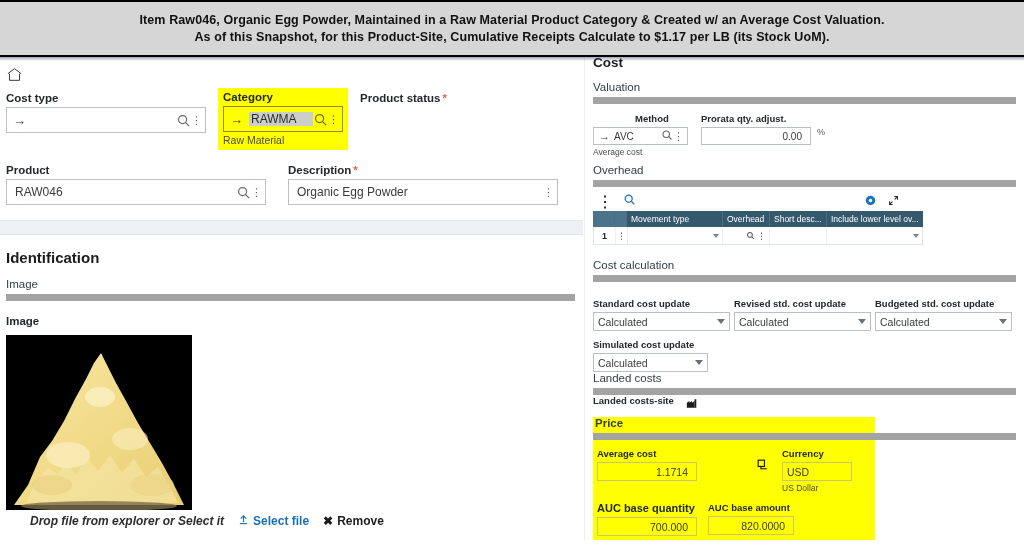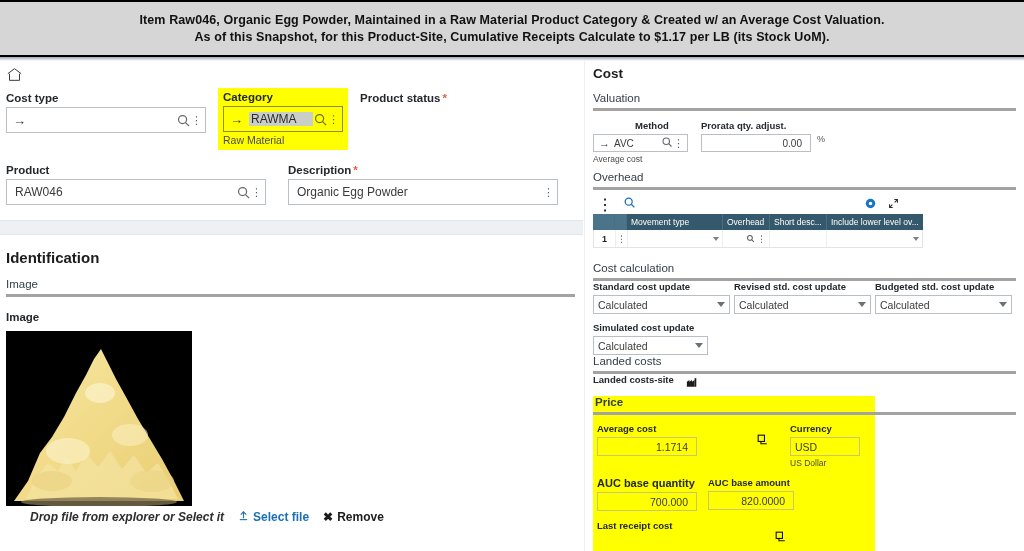--- a/index.html
+++ b/index.html
@@ -31,21 +31,21 @@
     background: linear-gradient(to bottom, rgba(40,60,90,.45), rgba(255,255,255,0));
     z-index: 19;
   }
 
   
   .panel-left {
     position: absolute; left: 0; top: 61px; width: 583px; height: 490px;
     background: #fff; overflow: hidden;
   }
   .panel-right {
-    position: absolute; left: 584px; top: 61px; width: 440px; height: 490px;
+    position: absolute; left: 584px; top: 50px; width: 440px; height: 490px;
     background: #fff; overflow: hidden;
     border-left: 1px solid #eceff1;
   }
 
   
   .home-row { padding: 6px 0 4px 6px; }
   .home-icon { display:inline-block; width:17px; height:15px; color:#3c3c3c; }
 
   .fld-label {
     font-size: 11.5px; font-weight: bold; color: #23282c;
@@ -69,21 +69,21 @@
   .inp .caret {
     width: 0; height: 0; border-left: 4px solid transparent;
     border-right: 4px solid transparent; border-top: 5px solid #6a7177;
     margin-left: 6px; flex: 0 0 8px;
   }
   .sel-token { background:#c9cec7; color:#2b2b2b; padding:0 2px; }
 
   .sec-title { font-size: 15px; font-weight: bold; color:#1c1c1c; }
   .sec-sub {
     font-size: 11.5px; color:#35404a; padding-bottom:4px;
-    border-bottom: 3px solid #a3a3a3;
+    border-bottom: 7px solid #a3a3a3;
   }
   .grayband { height: 15px; background:#eef1f3; border-top:1px solid #e3e7ea;
               border-bottom:1px solid #e3e7ea; }
 
   
   .lrow { display:flex; gap:0; padding: 2px 10px 0 6px; }
   .lcol { }
   .hl { background: #ffff00; }
   .hl-box { padding: 3px 5px 4px 5px; }
 
@@ -368,21 +368,21 @@
           </div>
           <div class="gc" style="width:57px;"></div>
           <div class="gc" style="width:96px;justify-content:flex-end;border-right:none;">
             <span class="mini-caret"></span>
           </div>
         </div>
       </div>
 
       <div class="sec-sub" style="margin-top:14px;">Cost calculation</div>
 
-      <div class="rrow" style="margin-top:0;">
+      <div class="rrow" style="margin-top:16px;">
         <div style="width:137px;">
           <div class="fld-label" style="font-size:9.5px;">Standard cost update</div>
           <div class="inp" style="height:19px;font-size:10.5px;">
             <span class="txt">Calculated</span>
             <span class="caret"></span>
           </div>
         </div>
         <div style="width:137px;margin-left:4px;">
           <div class="fld-label" style="font-size:9.5px;">Revised std. cost update</div>
           <div class="inp" style="height:19px;font-size:10.5px;">
@@ -430,21 +430,21 @@
             <div class="inp num" style="height:19px;font-size:10.5px;border-color:#c8c86a;background:transparent;">
               <span>1.1714</span>
             </div>
           </div>
           <div style="margin-left:60px;margin-top:8px;">
             <svg viewBox="0 0 14 14" width="11" height="11" fill="none" stroke="#111" stroke-width="1.4">
               <rect x="1.5" y="1.5" width="8" height="8"></rect>
                 <path d="M5 9.5 L5 12.5 L12.5 12.5"></path>
             </svg>
           </div>
-          <div style="width:70px;margin-left:22px;">
+          <div style="width:70px;margin-left:14px;">
             <div class="fld-label" style="font-size:9.5px;">Currency</div>
             <div class="inp" style="height:19px;font-size:10.5px;border-color:#c8c86a;background:transparent;">
               <span class="txt">USD</span>
             </div>
             <div class="sub-note" style="font-size:8.5px;">US Dollar</div>
           </div>
         </div>
 
         <div class="rrow" style="margin-top:9px;padding-left:4px;">
           <div style="width:100px;">

